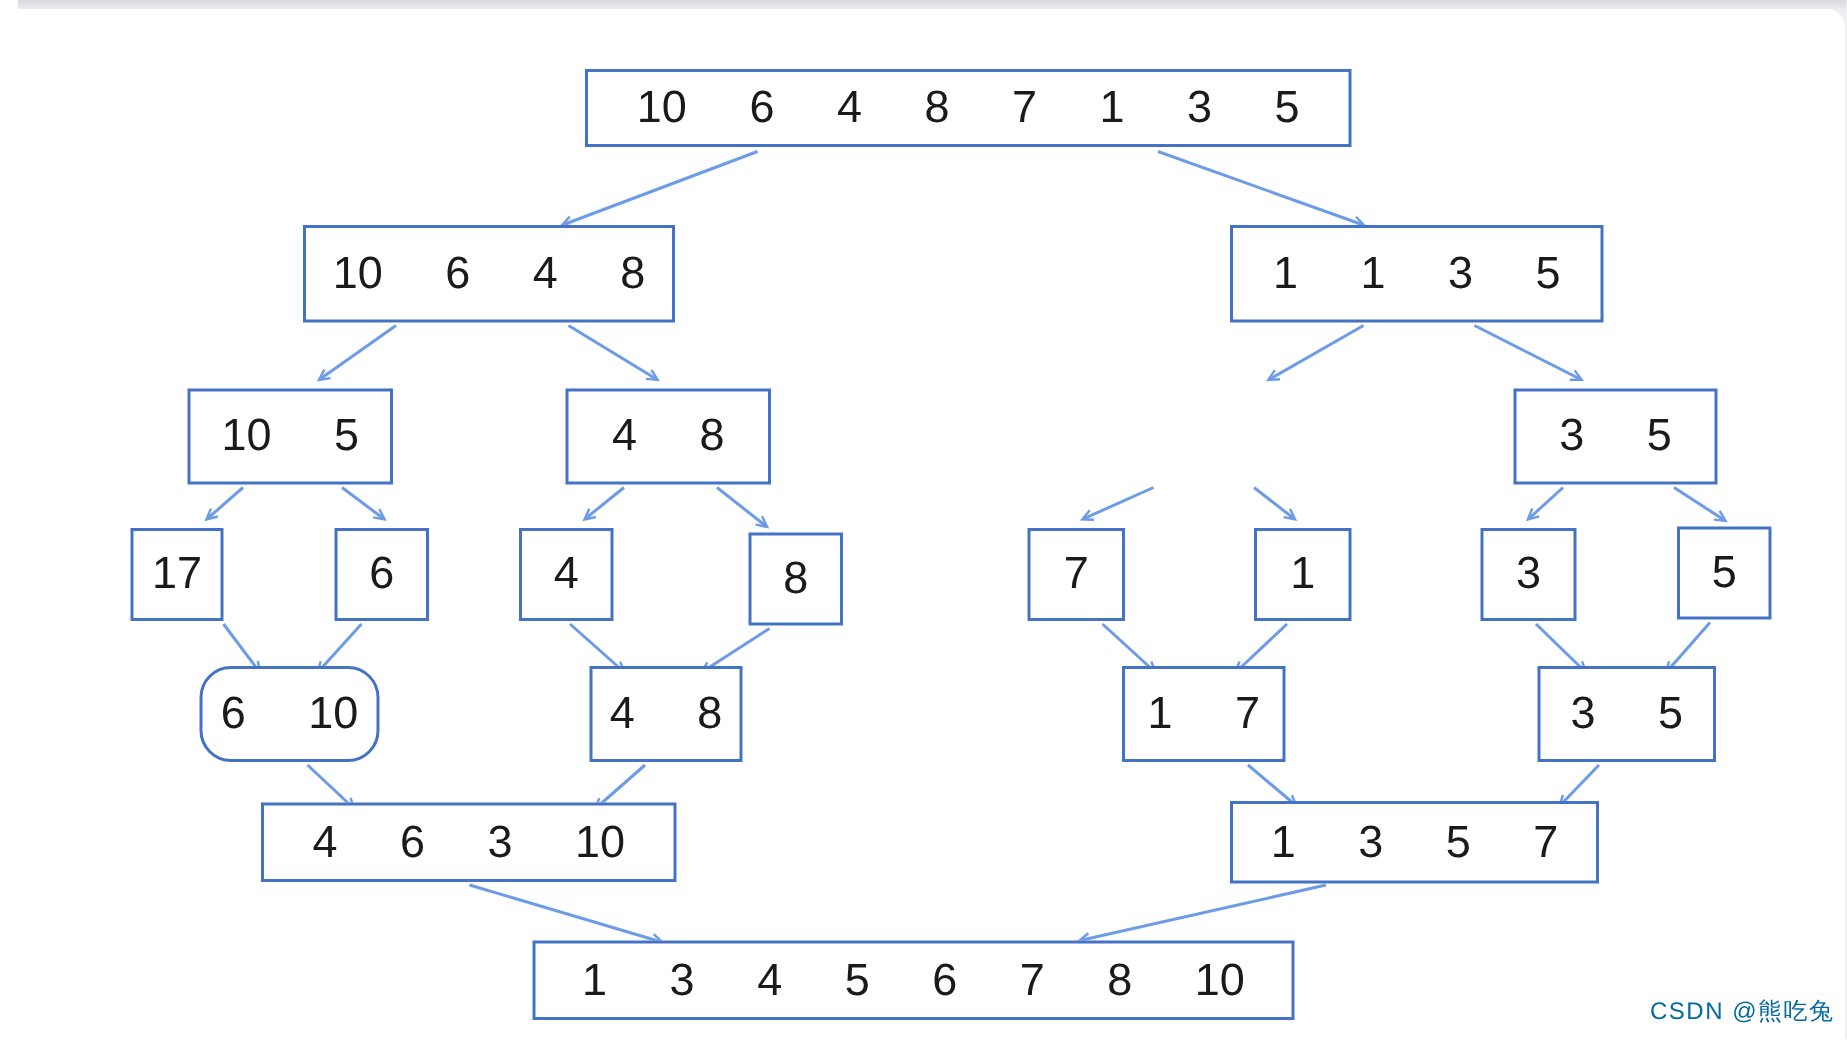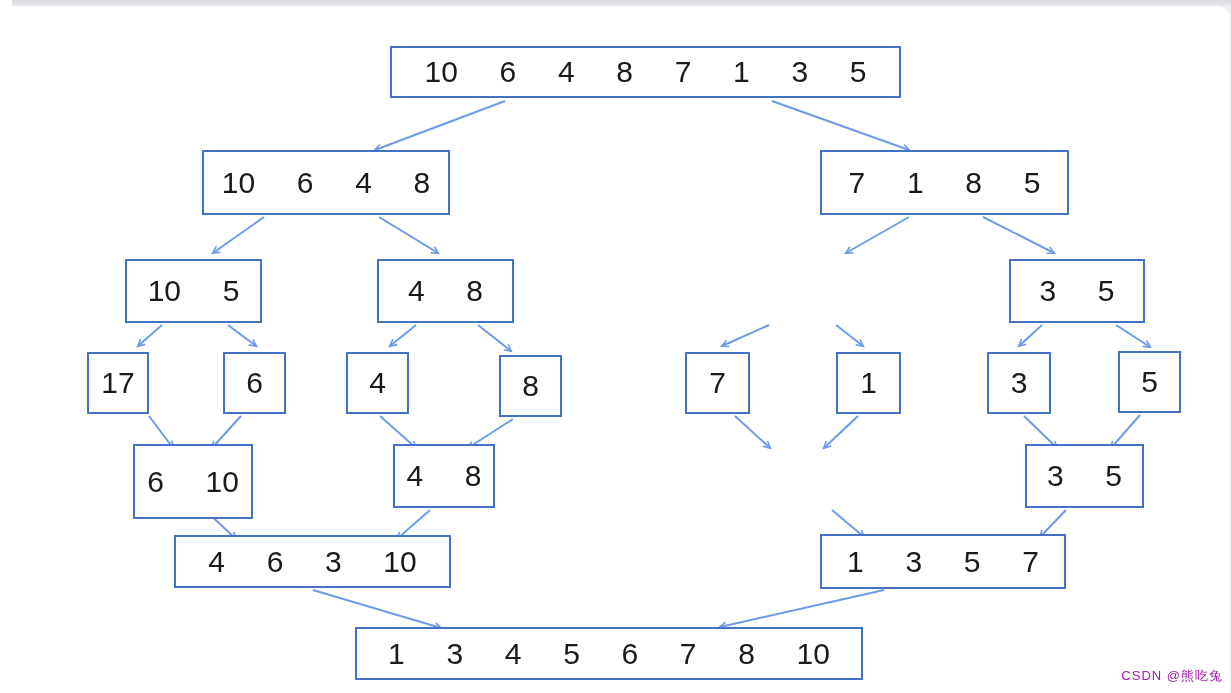--- a/index.html
+++ b/index.html
@@ -29,30 +29,30 @@
   .n-l3c  {left:718px;top:259px;width:135px;height:64px;}
   .n-l3d  {left:997px;top:259px;width:136px;height:64px;}
   .n-l4a  {left:75px; top:352px;width:62px;height:62px;}
   .n-l4b  {left:211px;top:352px;width:63px;height:62px;}
   .n-l4c  {left:334px;top:352px;width:63px;height:62px;}
   .n-l4d  {left:487px;top:355px;width:63px;height:62px;}
   .n-l4e  {left:673px;top:352px;width:65px;height:62px;}
   .n-l4f  {left:824px;top:352px;width:65px;height:62px;}
   .n-l4g  {left:975px;top:352px;width:64px;height:62px;}
   .n-l4h  {left:1106px;top:351px;width:63px;height:62px;}
-  .n-l5a  {left:121px;top:444px;width:120px;height:75px;}
+  .n-l5a  {left:121px;top:444px;width:120px;height:64px;border-radius:21px;}
   .n-l5b  {left:381px;top:444px;width:102px;height:64px;}
   .n-l5c  {left:736px;top:444px;width:109px;height:64px;}
   .n-l5d  {left:1013px;top:444px;width:119px;height:64px;}
   .n-l6l  {left:162px;top:535px;width:277px;height:53px;}
   .n-l6r  {left:808px;top:534px;width:246px;height:55px;}
   .n-res  {left:343px;top:627px;width:508px;height:53px;}
   .watermark{
     position:absolute;right:20px;bottom:8px;
-    font-size:13px;color:#a21caf;letter-spacing:1px;
+    font-size:16px;color:#0369a1;letter-spacing:1px;
     text-shadow:1px 1px 0 #ffffff;
   }
 </style>
 </head>
 <body>
 
 <div class="stage">
   <div class="top-band"></div>
   <div class="card"></div>
 
@@ -89,33 +89,34 @@
       <line x1="418" y1="510" x2="385" y2="539" marker-end="url(#ah)"></line>
       <line x1="820" y1="510" x2="852" y2="537" marker-end="url(#ah)"></line>
       <line x1="1054" y1="510" x2="1028" y2="537" marker-end="url(#ah)"></line>
       <line x1="301" y1="590" x2="429" y2="628" marker-end="url(#ah)"></line>
       <line x1="872" y1="590" x2="708" y2="627" marker-end="url(#ah)"></line>
     </g>
   </svg>
 
   <div class="box n-root">10     6     4     8     7     1     3     5</div>
   <div class="box n-l2l">10     6     4     8</div>
-  <div class="box n-l2r">7     1     8     5</div>
+  <div class="box n-l2r">1     1     3     5</div>
   <div class="box n-l3a">10     5</div>
   <div class="box n-l3b">4     8</div>
   <div class="box n-l3d">3     5</div>
   <div class="box n-l4a">17</div>
   <div class="box n-l4b">6</div>
   <div class="box n-l4c">4</div>
   <div class="box n-l4d">8</div>
   <div class="box n-l4e">7</div>
   <div class="box n-l4f">1</div>
   <div class="box n-l4g">3</div>
   <div class="box n-l4h">5</div>
   <div class="box n-l5a">6     10</div>
   <div class="box n-l5b">4     8</div>
+  <div class="box n-l5c">1     7</div>
   <div class="box n-l5d">3     5</div>
   <div class="box n-l6l">4     6     3     10</div>
   <div class="box n-l6r">1     3     5     7</div>
   <div class="box n-res">1     3     4     5     6     7     8     10</div>
 
   <div class="watermark">CSDN @熊吃兔</div>
 </div>
 
 </body></html>

